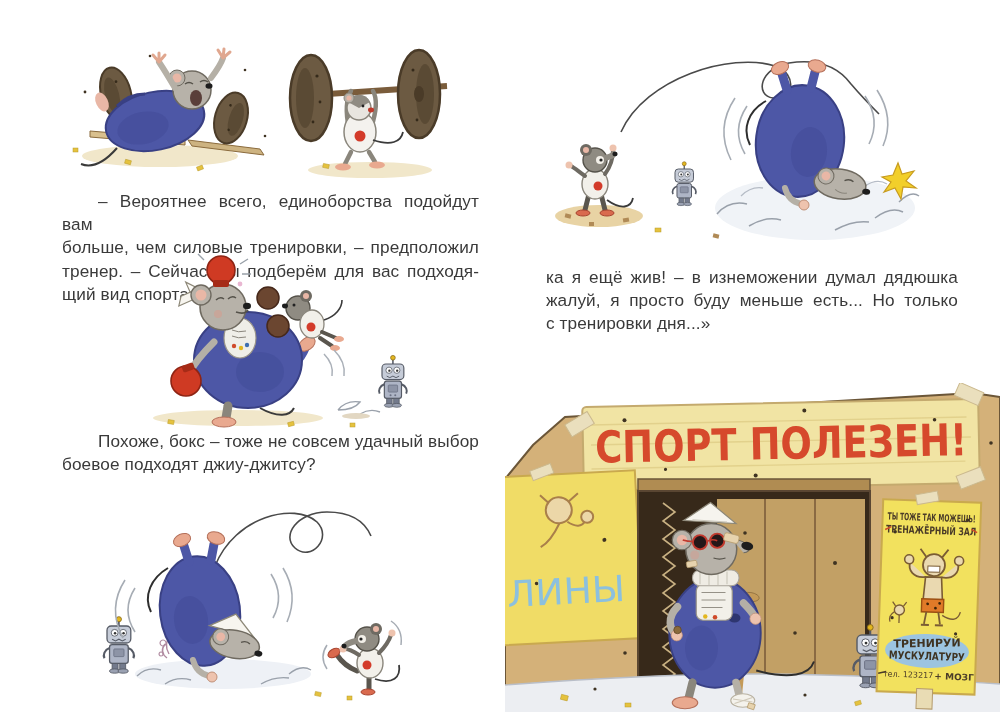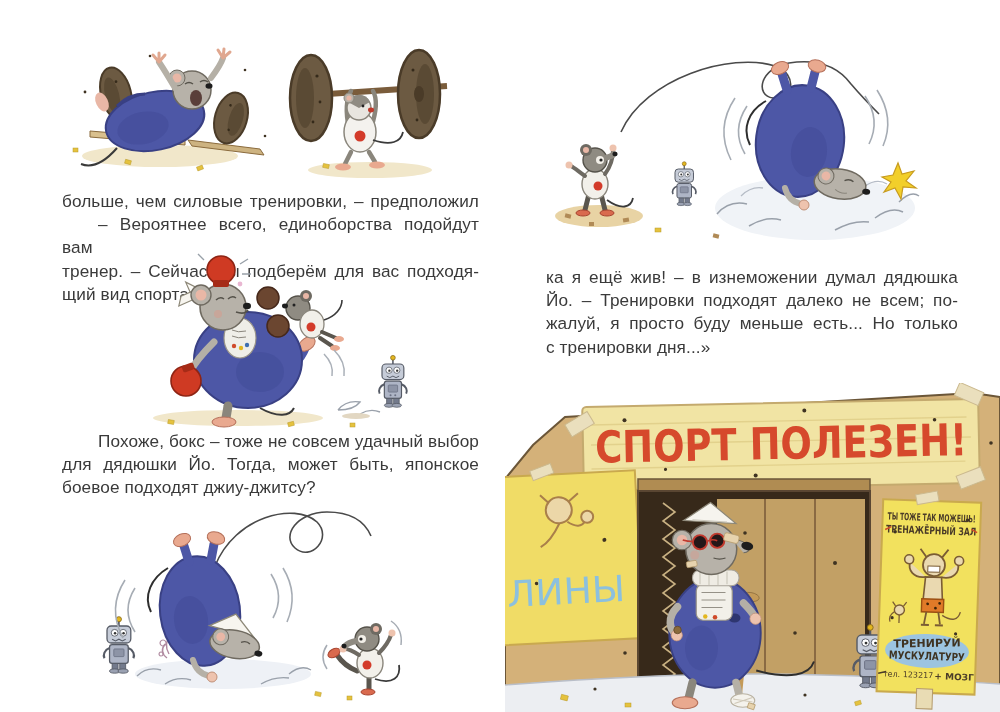--- a/index.html
+++ b/index.html
@@ -96,22 +96,22 @@
           <path d="M296,116 L290,128 M314,116 L320,126" stroke="#8a867c" stroke-width="4.5" stroke-linecap="round"></path>
           <ellipse cx="288" cy="131" rx="8" ry="3.5" fill="#e9a98f"></ellipse>
           <ellipse cx="322" cy="129" rx="8" ry="3.5" fill="#e9a98f"></ellipse>
           <path d="M318,104 C336,110 346,106 348,96" stroke="#3a3a3a" stroke-width="1.8" fill="none"></path>
         </g>
         <rect x="268" y="128" width="6" height="4" fill="#e5c23e" stroke="#b89a2a" stroke-width="0.5" transform="rotate(12 271 130)"></rect>
       </g>
     </svg>
 
     <div class="para" style="left:62px;top:190px;width:417px">
+        <div class="tline first">– Вероятнее всего, единоборства подойдут вам</div>
         <div class="tline">больше, чем силовые тренировки, – предположил</div>
-        <div class="tline first">– Вероятнее всего, единоборства подойдут вам</div>
         <div class="tline">тренер. – Сейчас мы подберём для вас подходя-</div>
         <div class="tline last">щий вид спорта!</div>
       </div>
 
     <svg class="illus" style="left:128px;top:250px" width="325" height="180" viewBox="0 0 325 180">
       <defs>
         <g id="robot2">
           <line x1="14" y1="-6" x2="14" y2="2" stroke="#565b66" stroke-width="2"></line>
           <circle cx="14" cy="-8" r="3" fill="#e3b71f" stroke="#8a6a1a"></circle>
           <rect x="0" y="0" width="28" height="20" rx="5" fill="#c6ccd8" stroke="#565b66" stroke-width="1.5"></rect>
@@ -191,21 +191,20 @@
         <ellipse cx="228" cy="166" rx="14" ry="3" fill="#e2d7c2"></ellipse>
       </g>
       <use href="#robot2" transform="translate(254,114) scale(0.78)"></use>
       <rect x="40" y="170" width="6" height="4" fill="#e5c23e" stroke="#b89a2a" stroke-width="0.5" transform="rotate(10 43 172)"></rect>
       <rect x="160" y="172" width="6" height="4" fill="#e5c23e" stroke="#b89a2a" stroke-width="0.5" transform="rotate(-14 163 174)"></rect>
       <rect x="222" y="173" width="5" height="4" fill="#e5c23e" stroke="#b89a2a" stroke-width="0.5"></rect>
     </svg>
 
     <div class="para" style="left:62px;top:430px;width:417px">
         <div class="tline first">Похоже, бокс – тоже не совсем удачный выбор</div>
-        <div class="tline">для дядюшки Йо. Тогда, может быть, японское</div>
         <div class="tline last">боевое подходят джиу-джитсу?</div>
       </div>
 
     <svg class="illus" style="left:65px;top:496px" width="390" height="210" viewBox="0 0 390 210">
       <defs>
         <g id="robot3">
           <line x1="14" y1="-6" x2="14" y2="2" stroke="#565b66" stroke-width="2"></line>
           <circle cx="14" cy="-8" r="3" fill="#e3b71f" stroke="#8a6a1a"></circle>
           <rect x="0" y="0" width="28" height="20" rx="5" fill="#c6ccd8" stroke="#565b66" stroke-width="1.5"></rect>
           <circle cx="9" cy="8" r="4" fill="#fff" stroke="#565b66"></circle>
@@ -348,21 +347,20 @@
           <circle cx="269" cy="169" r="5" fill="#eec3ae" stroke="#c09078"></circle>
         </g>
         <polygon points="358,139 363,127 367,138 379,135 371,145 381,152 368,151 366,163 360,152 349,156 356,146 347,141" fill="#f2cf2a" stroke="#c79b1e" stroke-width="1.2"></polygon>
       </g>
       <rect x="178" y="198" width="6" height="4" fill="#b08a56" transform="rotate(14 181 200)"></rect>
       <rect x="120" y="192" width="6" height="4" fill="#e5c23e" stroke="#b89a2a" stroke-width="0.5"></rect>
     </svg>
 
     <div class="para" style="left:46px;top:266px;width:412px">
         <div class="tline">ка я ещё жив! – в изнеможении думал дядюшка</div>
-        <div class="tline">Йо. – Тренировки подходят далеко не всем; по-</div>
         <div class="tline">жалуй, я просто буду меньше есть... Но только</div>
         <div class="tline last">с тренировки дня...»</div>
       </div>
 
     <svg class="illus" style="left:5px;top:383px" width="495" height="329" viewBox="0 0 495 329">
       <defs>
         <g id="robot5">
           <line x1="14" y1="-6" x2="14" y2="2" stroke="#565b66" stroke-width="2"></line>
           <circle cx="14" cy="-8" r="3" fill="#e3b71f" stroke="#8a6a1a"></circle>
           <rect x="0" y="0" width="28" height="20" rx="5" fill="#c6ccd8" stroke="#565b66" stroke-width="1.5"></rect>

